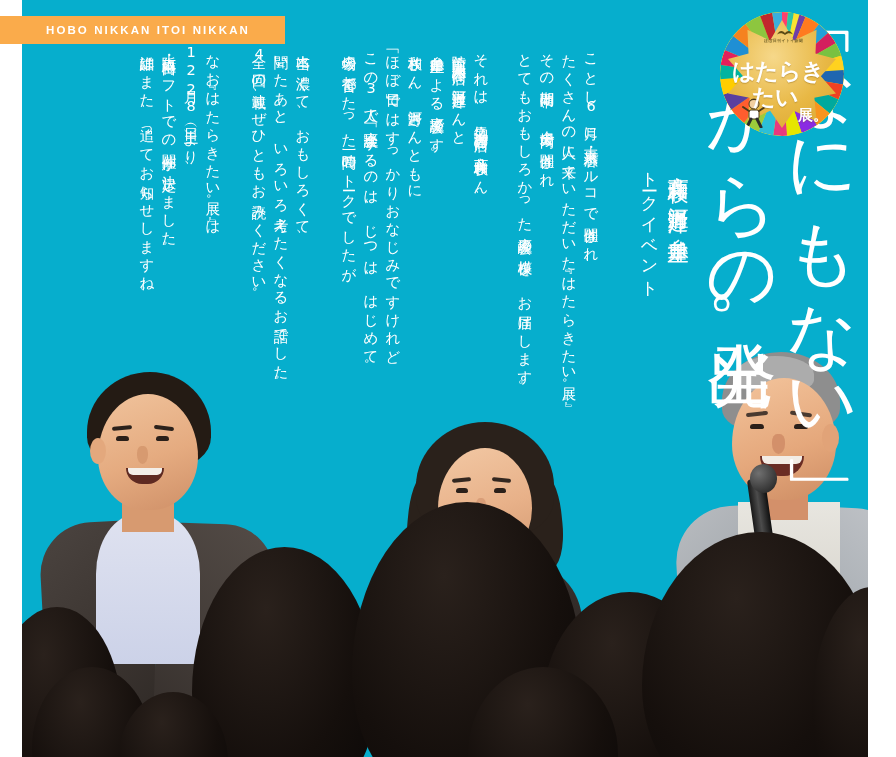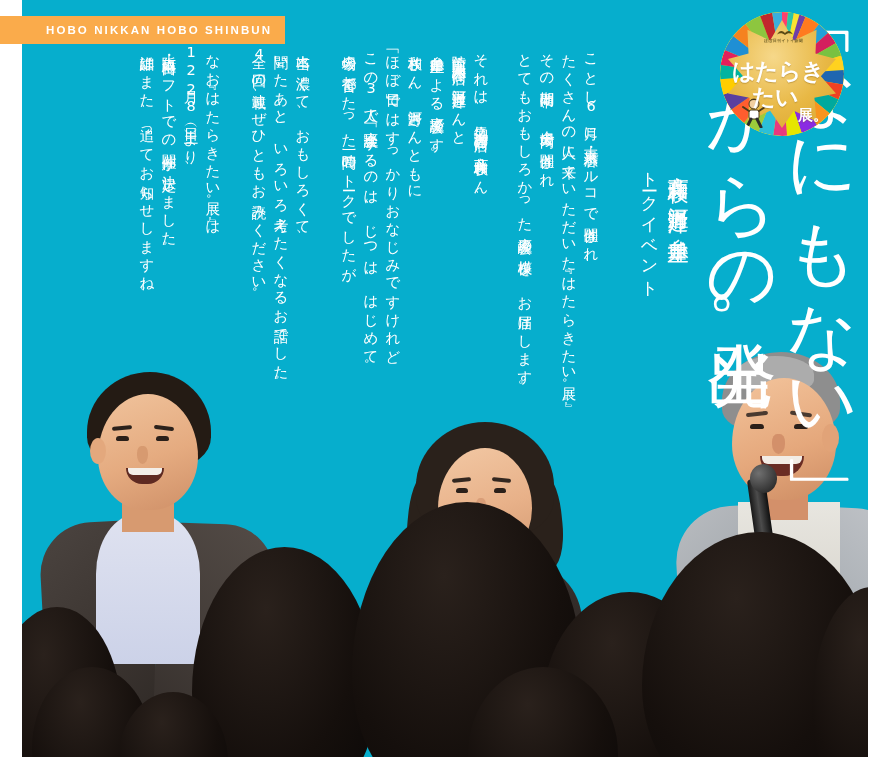--- a/index.html
+++ b/index.html
@@ -437,16 +437,16 @@
       </svg>
       <div class="badge-txt">
         <span class="bt1">はたらき</span>
         <span class="bt2">たい</span>
         <span class="bt3">展。</span>
       </div>
     </div>
   </div>
 
   <div id="brand-ribbon">
-    <span class="ribbon-label">HOBO NIKKAN HOBO SHINBUN</span>
+    <span class="ribbon-label">HOBO NIKKAN ITOI NIKKAN</span>
   </div>
 
 </div>
 
 </body></html>

